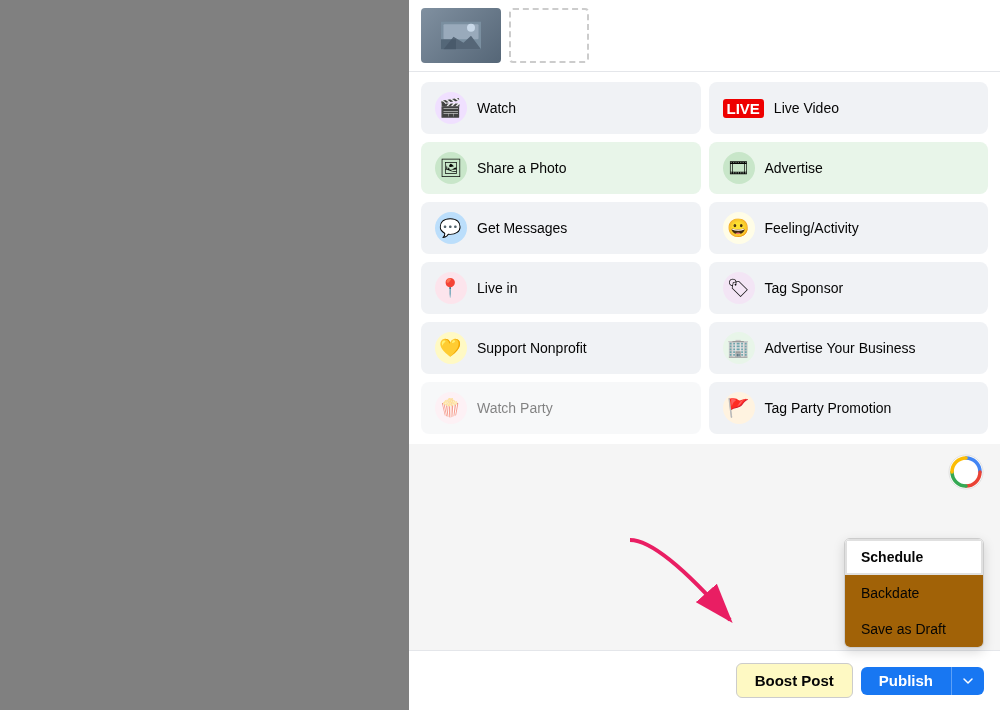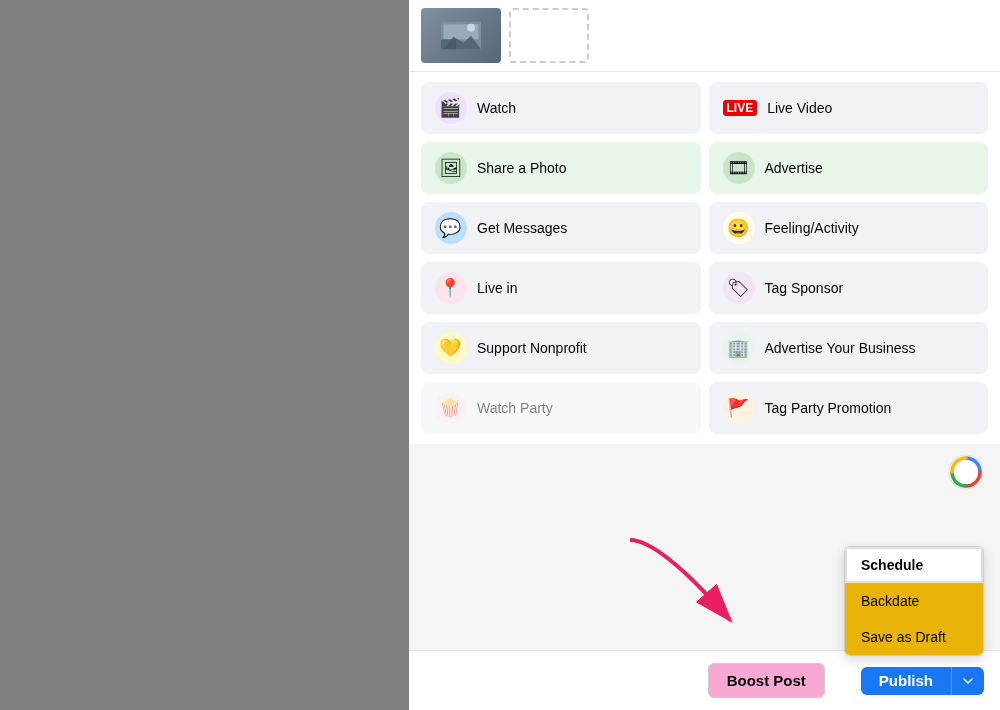--- a/index.html
+++ b/index.html
@@ -106,21 +106,21 @@
       border-top: 1px solid #e4e6ea;
       gap: 8px;
       background: #fff;
       position: relative;
     }
 
     .boost-btn {
       padding: 8px 18px;
       border-radius: 6px;
       border: 1.5px solid #ccc;
-      background: #f9a8d4;
+      background: #fef9c3;
       font-size: 15px;
       font-weight: 600;
       color: #050505;
       cursor: pointer;
     }
 
     .publish-group {
       display: flex;
       align-items: stretch;
       position: relative;
@@ -128,55 +128,54 @@
 
     .publish-btn {
       padding: 0 18px;
       border-radius: 6px 0 0 6px;
       border: none;
       background: #1877f2;
       font-size: 15px;
       font-weight: 600;
       color: #fff;
       cursor: pointer;
-      margin-left: 28px;
     }
 
     .publish-dropdown-btn {
       padding: 8px 10px;
       border-radius: 0 6px 6px 0;
       border: none;
       border-left: 1px solid rgba(255,255,255,0.3);
       background: #1877f2;
       color: #fff;
       cursor: pointer;
       font-size: 13px;
       display: flex;
       align-items: center;
     }
 
     .dropdown-menu {
       position: absolute;
-      bottom: 39px;
+      bottom: 47px;
       right: 0;
       background: #fff;
       border: 1px solid #ccc;
       border-radius: 6px;
       box-shadow: 0 4px 12px rgba(0,0,0,0.15);
       min-width: 140px;
       z-index: 10;
       overflow: hidden;
     }
 
     .dropdown-item {
       padding: 10px 16px;
       font-size: 14px;
       color: #050505;
       cursor: pointer;
-      background: #eab308;
+      background: #a16207;
       border: none;
       width: 100%;
       text-align: left;
       display: block;
     }
     .dropdown-item.active {
       background: #fff;
       font-weight: 600;
       outline: 2px solid #e0e0e0;
       outline-offset: -2px;
@@ -214,21 +213,21 @@
 
   <div class="grid-container">
 
     <button class="grid-item">
       <div class="icon-circle" style="background:#f0e0ff;">🎬</div>
       <span>Watch</span>
     </button>
 
     <button class="grid-item">
       <div style="display:flex;align-items:center;gap:6px;flex-shrink:0;">
-        <span style="background:#e00;color:#fff;font-size:12px;font-weight:700;padding:1px 4px;border-radius:3px;">LIVE</span>
+        <span style="background:#e00;color:#fff;font-size:15px;font-weight:700;padding:1px 4px;border-radius:3px;">LIVE</span>
       </div>
       <span>Live Video</span>
     </button>
 
     <button class="grid-item highlighted">
       <div class="icon-circle" style="background:#c8e6c9;">🖼</div>
       <span>Share a Photo</span>
     </button>
 
     <button class="grid-item highlighted">

